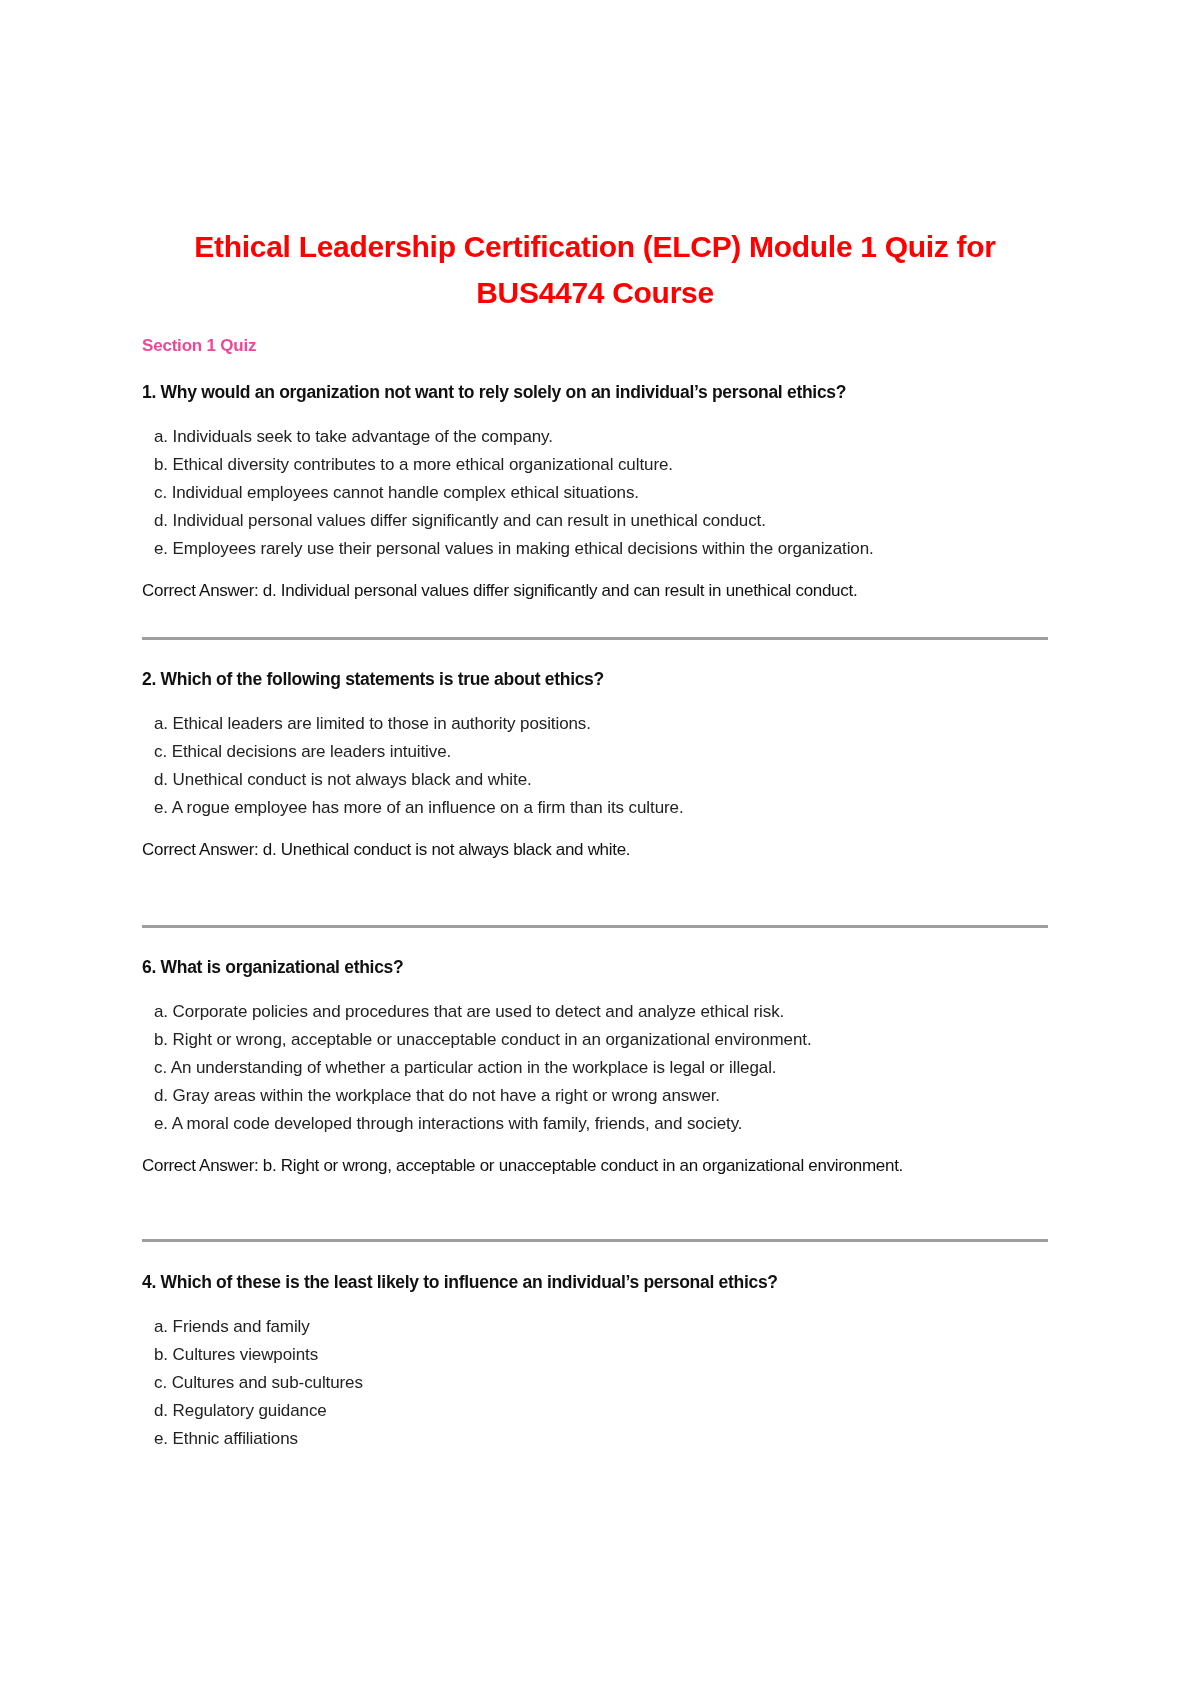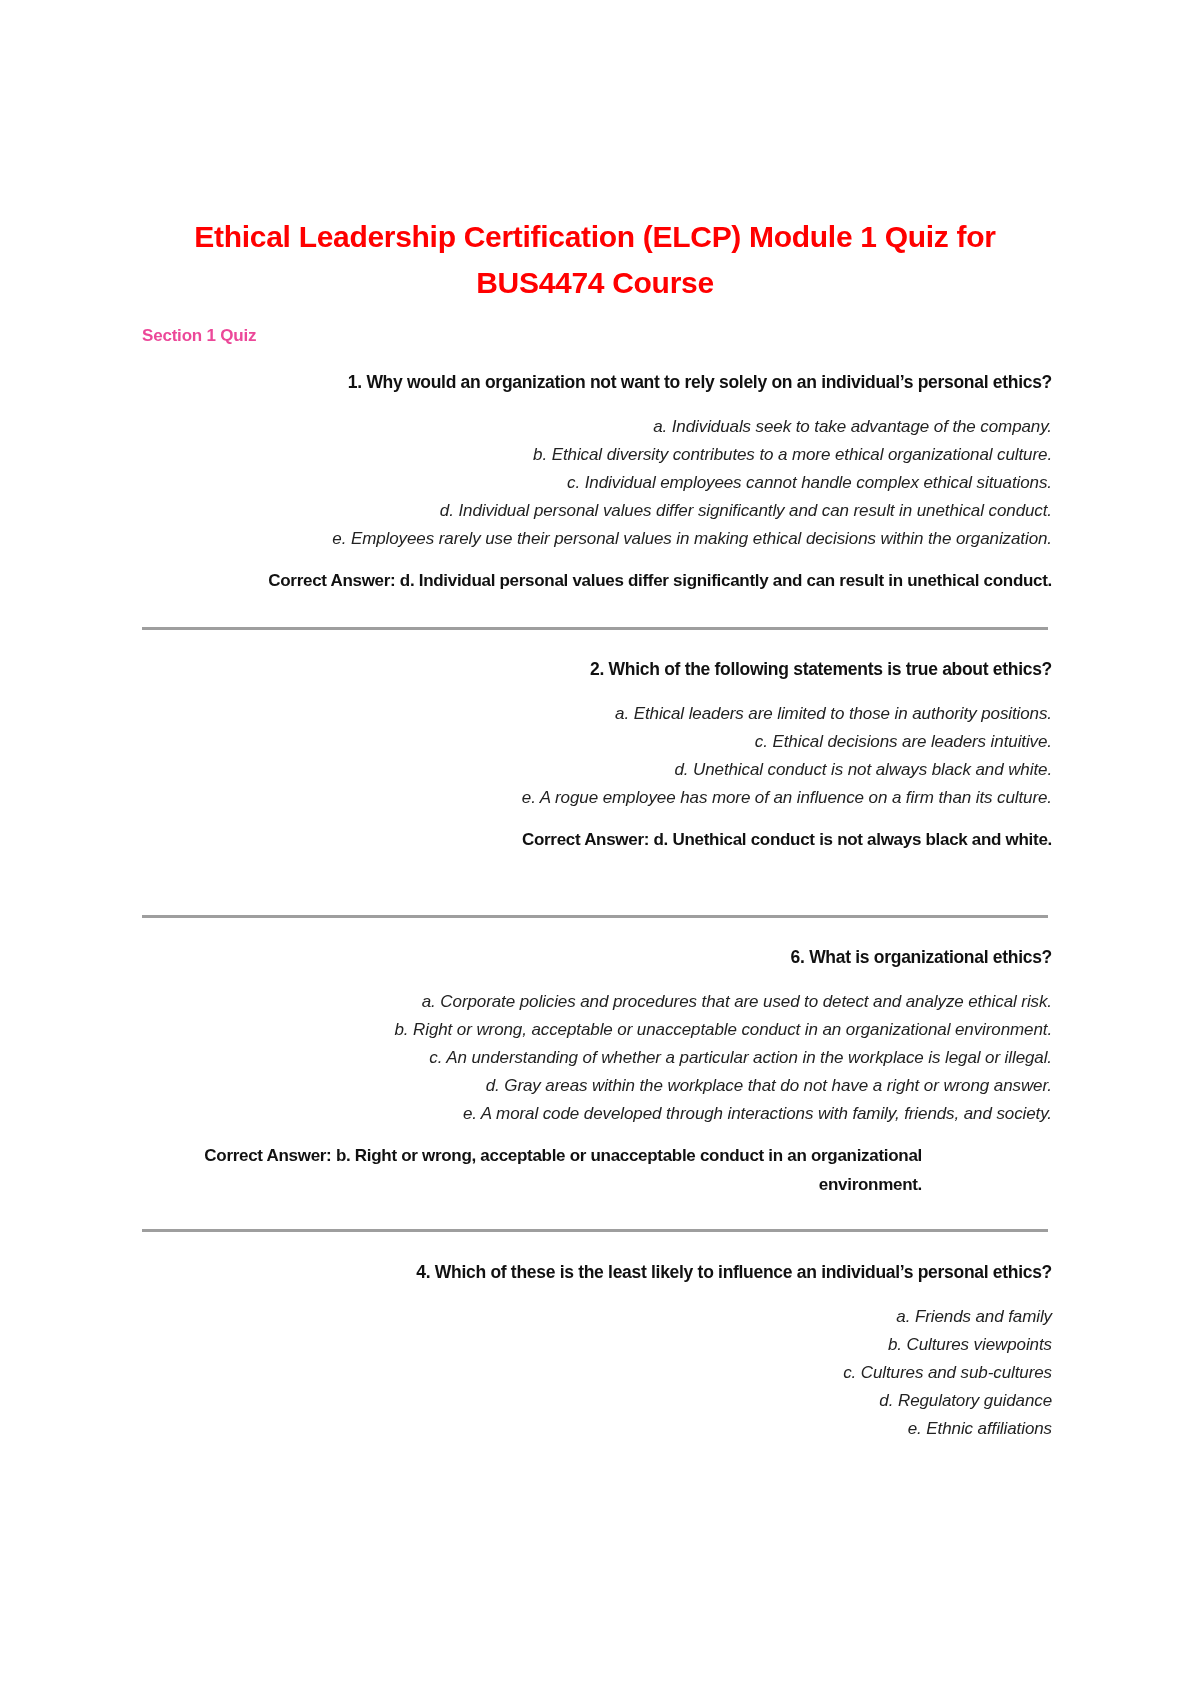--- a/index.html
+++ b/index.html
@@ -11,21 +11,21 @@
       width: 1190px;
       height: 1684px;
       position: relative;
       overflow: hidden;
       font-family: "Liberation Sans", "DejaVu Sans", sans-serif;
       color: #1a1a1a;
     }
     .page {
       position: absolute;
       left: 0;
-      top: 2px;
+      top: 12px;
       width: 1190px;
       height: 1450px;
       background: #ffffff;
     }
     .title {
       position: absolute;
       left: 150px;
       width: 890px;
       top: 212px;
       text-align: center;
@@ -38,46 +38,44 @@
     .section-label {
       font-weight: bold;
       font-size: 17px;
       line-height: 24px;
       color: #ec4899;
       margin: 0 0 20px 0;
       letter-spacing: -0.2px;
     }
     .question-block {
       margin: 0;
-      text-align: right;
     }
     .question-text {
       font-weight: bold;
       font-size: 17.5px;
       line-height: 24px;
       color: #111111;
       margin: 0 0 19px 0;
       letter-spacing: -0.3px;
     }
     .options {
       list-style: none;
-      margin: 0;
+      margin: 12px;
       padding: 0;
-      font-style: italic;
     }
     .option {
       font-size: 17px;
       line-height: 28px;
       color: #222222;
       margin: 0;
       padding: 0;
       letter-spacing: -0.1px;
     }
     .answer {
-      font-weight: bold;
+      font-weight: normal;
       font-size: 17px;
       line-height: 29px;
       color: #111111;
       margin: 13px 0 0 0;
       letter-spacing: -0.3px;
     }
     .divider {
       height: 3px;
       background: #9e9e9e;
       width: 906px;

